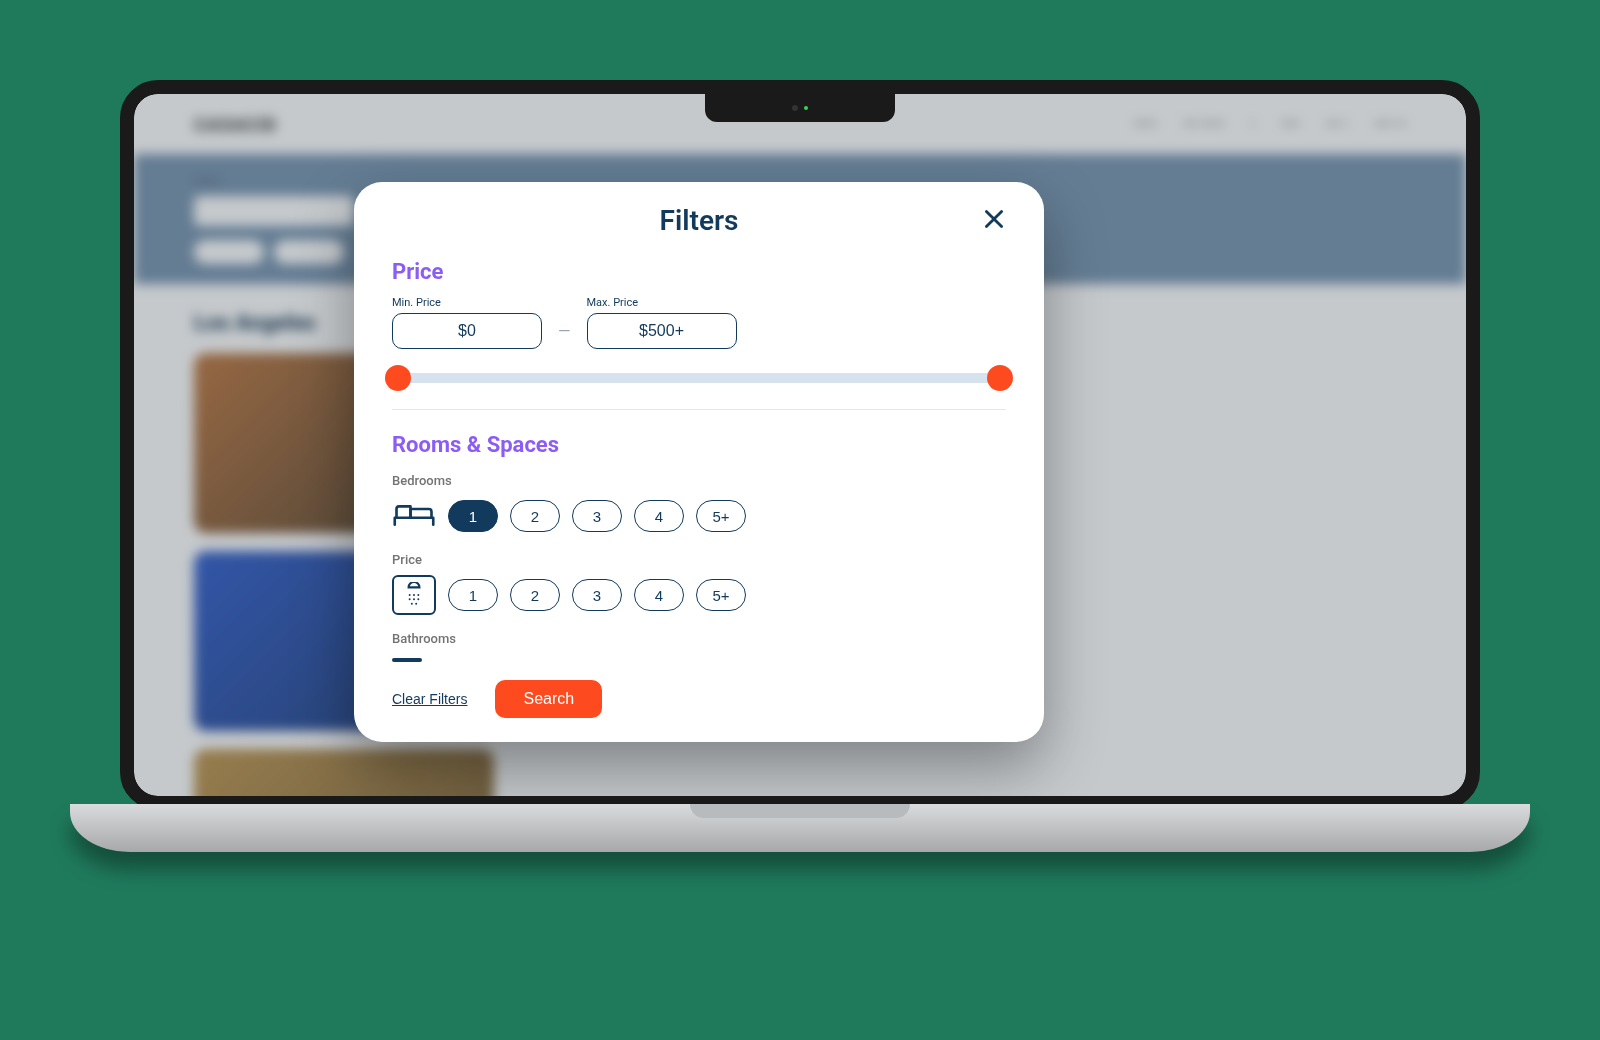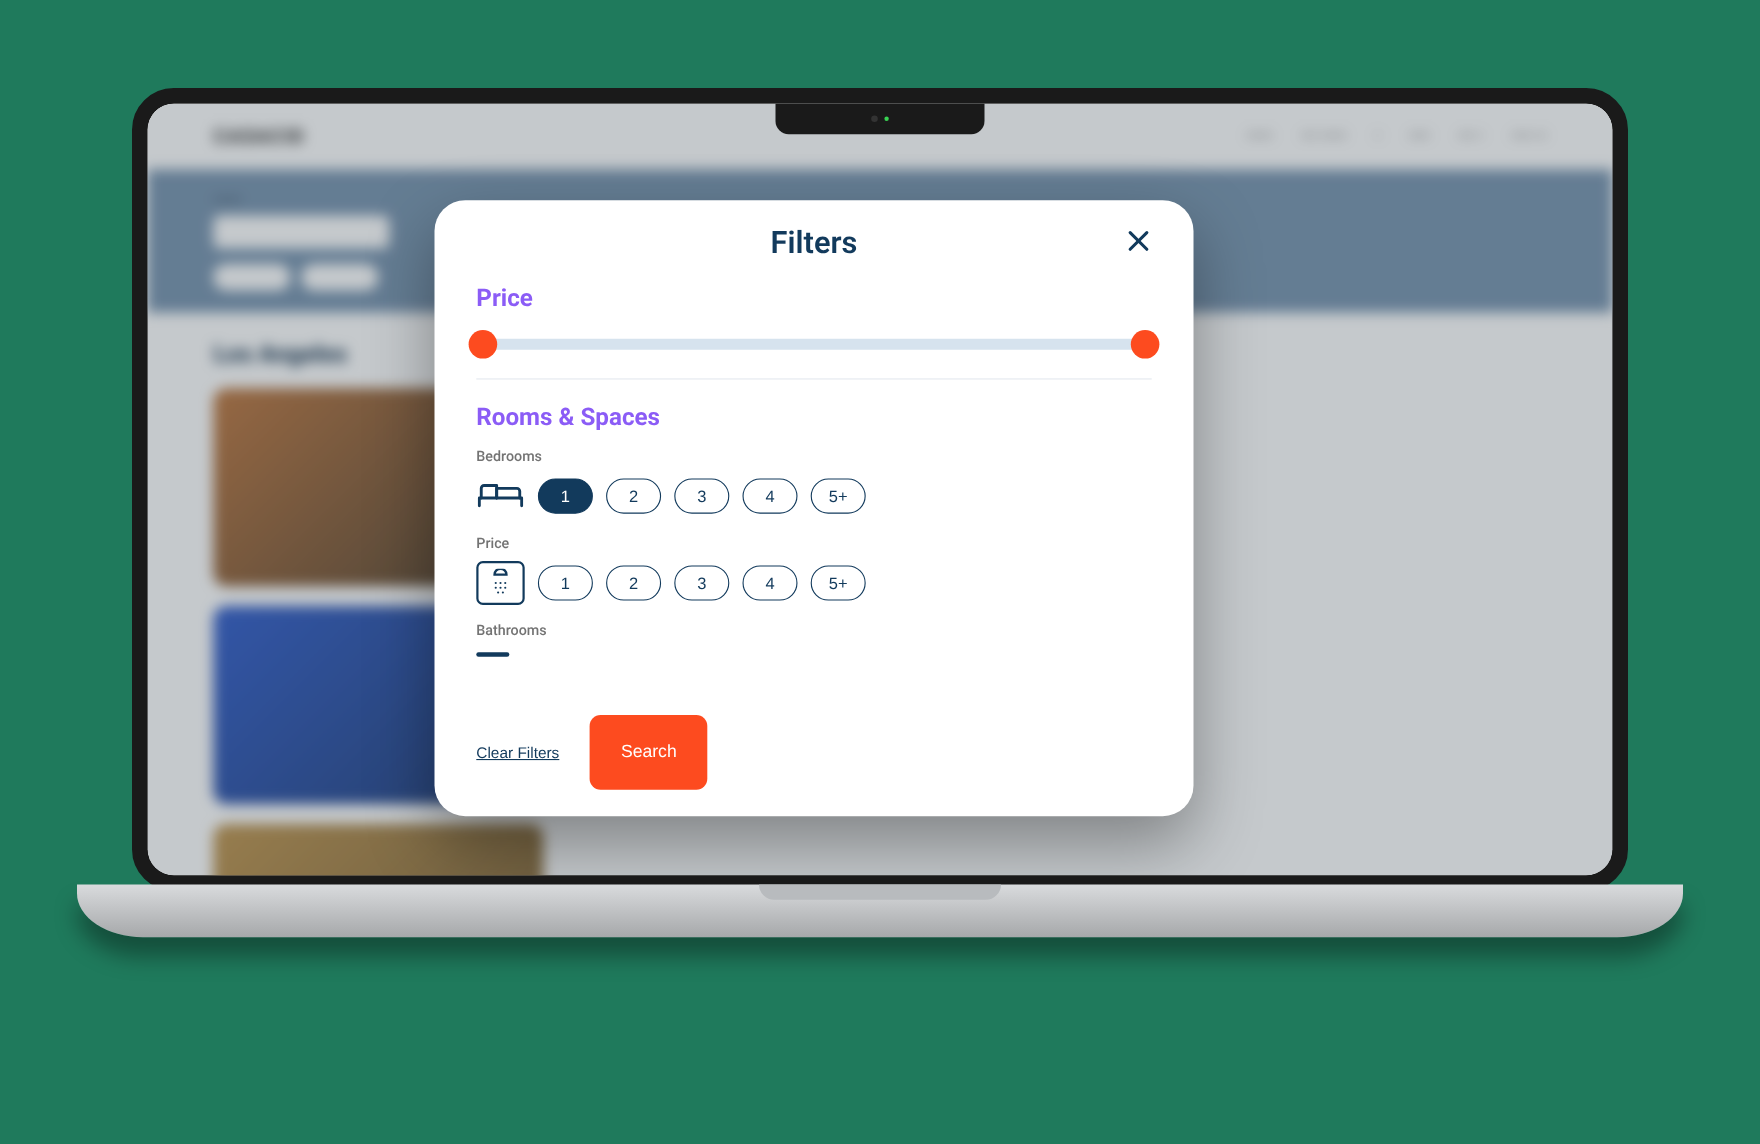--- a/index.html
+++ b/index.html
@@ -122,21 +122,20 @@
     top: 88px;
     width: 690px;
     height: 560px;
     background: #fff;
     border-radius: 28px;
     box-shadow: 0 25px 60px rgba(0,0,0,0.35);
     padding: 22px 38px 24px 38px;
     z-index: 20;
     display:flex;
     flex-direction:column;
-    margin-left:41px;
   }
   .modal-header{
     position: relative;
     text-align:center;
   }
   .modal-title{
     font-size: 28px;
     font-weight: 600;
     color: #123a5c;
   }
@@ -249,21 +248,21 @@
     color:#123a5c;
     text-decoration: underline;
     cursor:pointer;
     background:none; border:none;
   }
   .search-btn{
     background:#fd4b1f;
     color:#fff;
     border:none;
     border-radius:10px;
-    padding: 25px 28px;
+    padding: 10px 28px;
     font-size:16px;
     cursor:pointer;
   }
 </style>
 </head>
 <body>
 
 <div class="laptop">
   <div class="laptop-screen">
     <div class="notch">
@@ -319,20 +318,31 @@
             <span>
               <svg viewBox="0 0 24 24" fill="none" stroke="currentColor" stroke-width="2.6" stroke-linecap="round">
                   <line x1="5" y1="5" x2="19" y2="19"></line>
                   <line x1="19" y1="5" x2="5" y2="19"></line>
                 </svg>
             </span>
           </button>
         </div>
 
         <div class="section-title">Price</div>
+        <div class="price-row">
+          <div class="price-col">
+            <span class="small-label">Min. Price</span>
+            <input class="price-input" value="$0" style="">
+          </div>
+          <span class="dash">—</span>
+          <div class="price-col">
+            <span class="small-label">Max. Price</span>
+            <input class="price-input" value="$500+" style="">
+          </div>
+        </div>
         <div class="range-track">
           <div class="range-handle left"></div>
           <div class="range-handle right"></div>
         </div>
         <div class="divider"></div>
 
         <div class="section-title">Rooms &amp; Spaces</div>
 
         <div class="sub-label">Bedrooms</div>
         <div class="pill-row">

